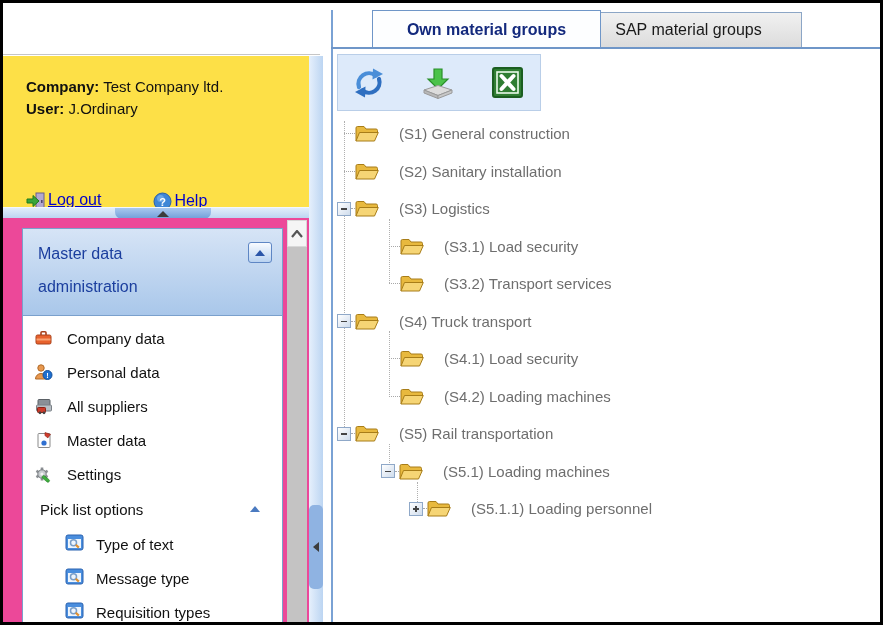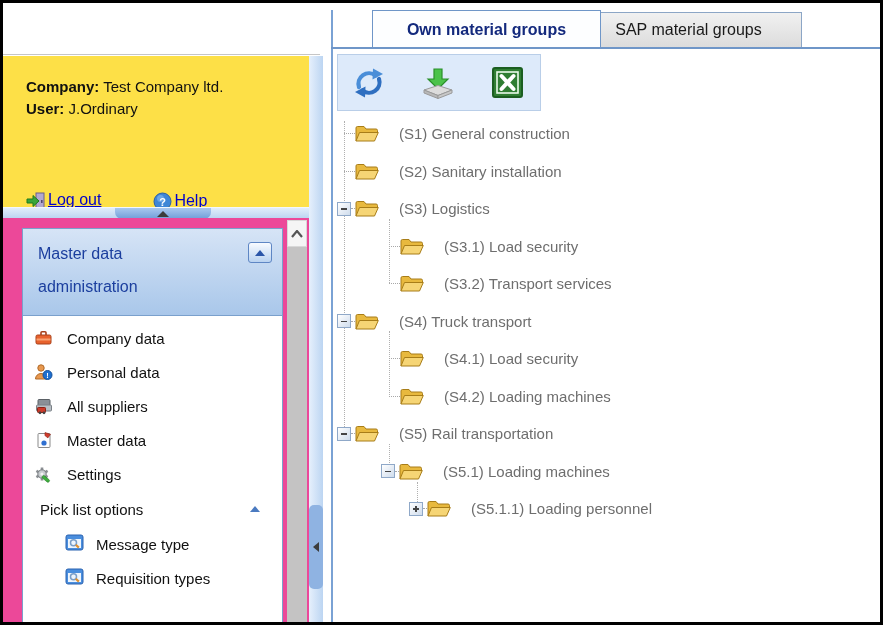--- a/index.html
+++ b/index.html
@@ -191,20 +191,31 @@
         </div>
         <div class="sub-item">
           <span class="ico">
             <svg width="19" height="17" viewBox="0 0 19 17">
               <rect x="1" y="1" width="17" height="15" rx="2" fill="#4a8ede" stroke="#2a62b0"></rect>
               <rect x="3" y="5" width="13" height="9" fill="#eef5fd"></rect>
               <circle cx="8.5" cy="8.7" r="3" fill="none" stroke="#7a9ec8" stroke-width="1.5"></circle>
               <line x1="10.8" y1="10.8" x2="13.8" y2="13.6" stroke="#e09030" stroke-width="2.2"></line>
             </svg>
           </span>
+          <span>Type of text</span>
+        </div>
+        <div class="sub-item">
+          <span class="ico">
+            <svg width="19" height="17" viewBox="0 0 19 17">
+              <rect x="1" y="1" width="17" height="15" rx="2" fill="#4a8ede" stroke="#2a62b0"></rect>
+              <rect x="3" y="5" width="13" height="9" fill="#eef5fd"></rect>
+              <circle cx="8.5" cy="8.7" r="3" fill="none" stroke="#7a9ec8" stroke-width="1.5"></circle>
+              <line x1="10.8" y1="10.8" x2="13.8" y2="13.6" stroke="#e09030" stroke-width="2.2"></line>
+            </svg>
+          </span>
           <span>Message type</span>
         </div>
         <div class="sub-item">
           <span class="ico">
             <svg width="19" height="17" viewBox="0 0 19 17">
               <rect x="1" y="1" width="17" height="15" rx="2" fill="#4a8ede" stroke="#2a62b0"></rect>
               <rect x="3" y="5" width="13" height="9" fill="#eef5fd"></rect>
               <circle cx="8.5" cy="8.7" r="3" fill="none" stroke="#7a9ec8" stroke-width="1.5"></circle>
               <line x1="10.8" y1="10.8" x2="13.8" y2="13.6" stroke="#e09030" stroke-width="2.2"></line>
             </svg>

